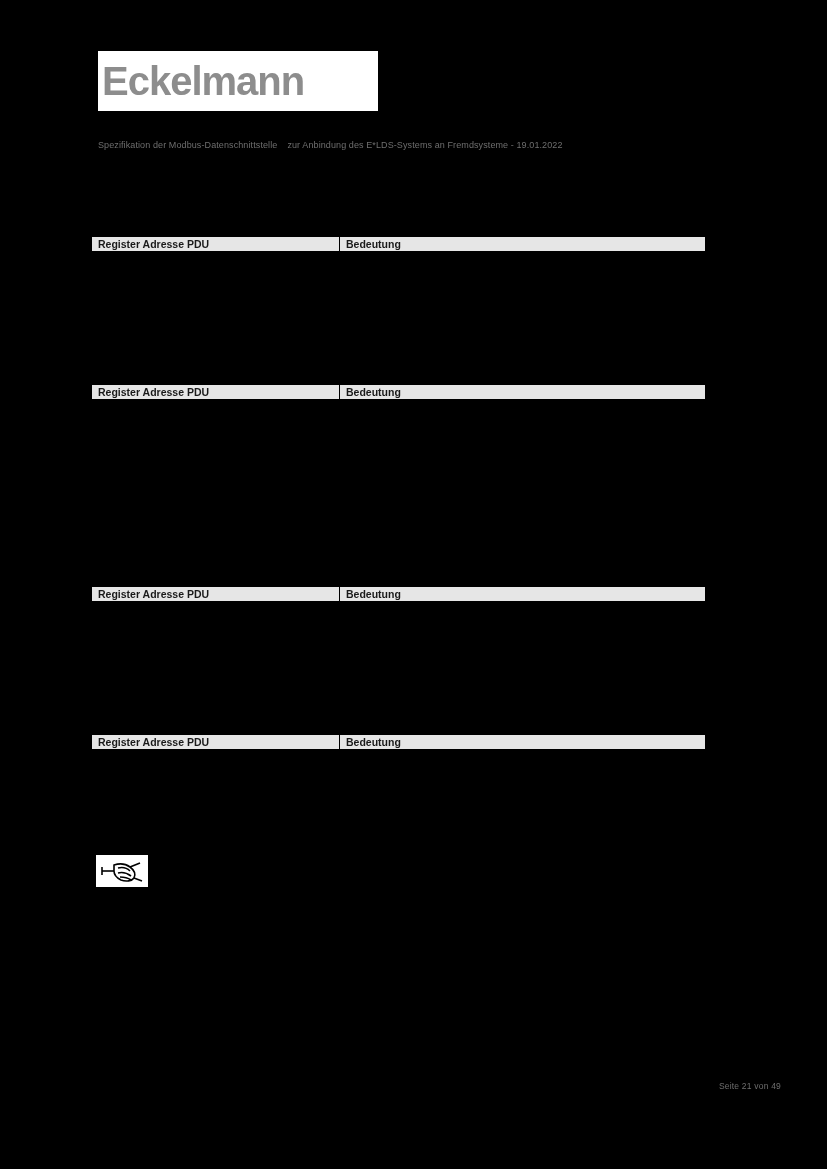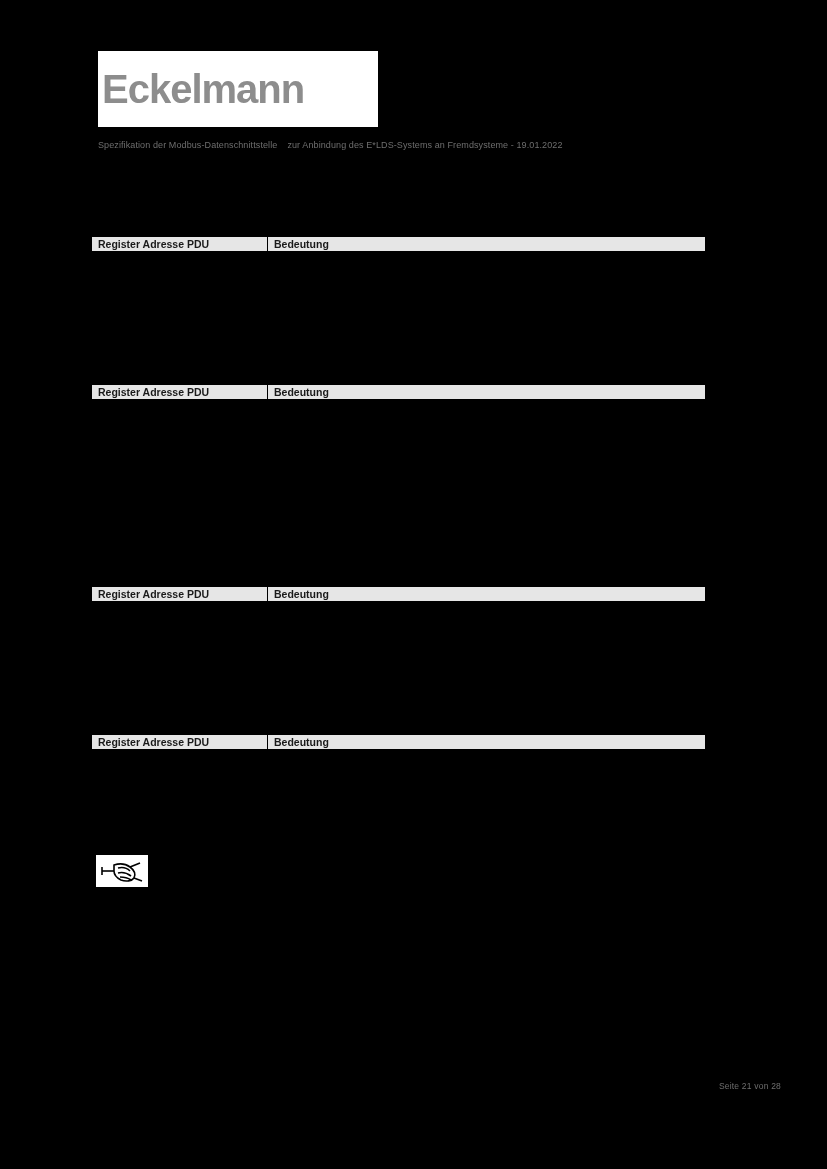--- a/index.html
+++ b/index.html
@@ -24,21 +24,21 @@
     height: 1169px;
     background: #000000;
   }
 
   
   .logo-box {
     position: absolute;
     left: 98px;
     top: 51px;
     width: 280px;
-    height: 76px;
+    height: 60px;
     background: #ffffff;
     display: flex;
     align-items: center;
     padding-left: 4px;
     box-sizing: border-box;
   }
   .logo-text {
     font-family: "Liberation Sans", sans-serif;
     font-weight: bold;
     font-size: 40px;
@@ -81,21 +81,21 @@
     font-weight: bold;
     color: #1a1a1a;
     line-height: 1;
     box-sizing: border-box;
     padding-left: 6px;
     height: 16px;
     display: flex;
     align-items: center;
   }
   .th-cell.col1 {
-    width: 176px;
+    width: 248px;
     border-right: 1px solid #000000;
   }
   .th-cell.col2 {
     flex: 1;
     text-align: right;
   }
 
   .tbl-1 { top: 236px; }
   .tbl-2 { top: 384px; }
   .tbl-3 { top: 586px; }
@@ -166,15 +166,15 @@
         <path d="M18 10 C24 8, 30 9, 34 12 C38 15, 40 19, 38 23 C36 26, 30 27, 25 25 C21 23, 18 20, 18 16 Z"></path>
         <path d="M22 13 C26 12, 31 13, 34 16"></path>
         <path d="M22 18 C26 17, 31 18, 35 21"></path>
         <path d="M24 22 C28 22, 32 23, 35 25"></path>
         <path d="M34 12 L44 8"></path>
         <path d="M38 23 L46 26"></path>
       </g>
     </svg>
   </div>
 
-  <div class="footer">Seite 21 von 28</div>
+  <div class="footer">Seite 21 von 49</div>
 
 </div>
 
 </body></html>

